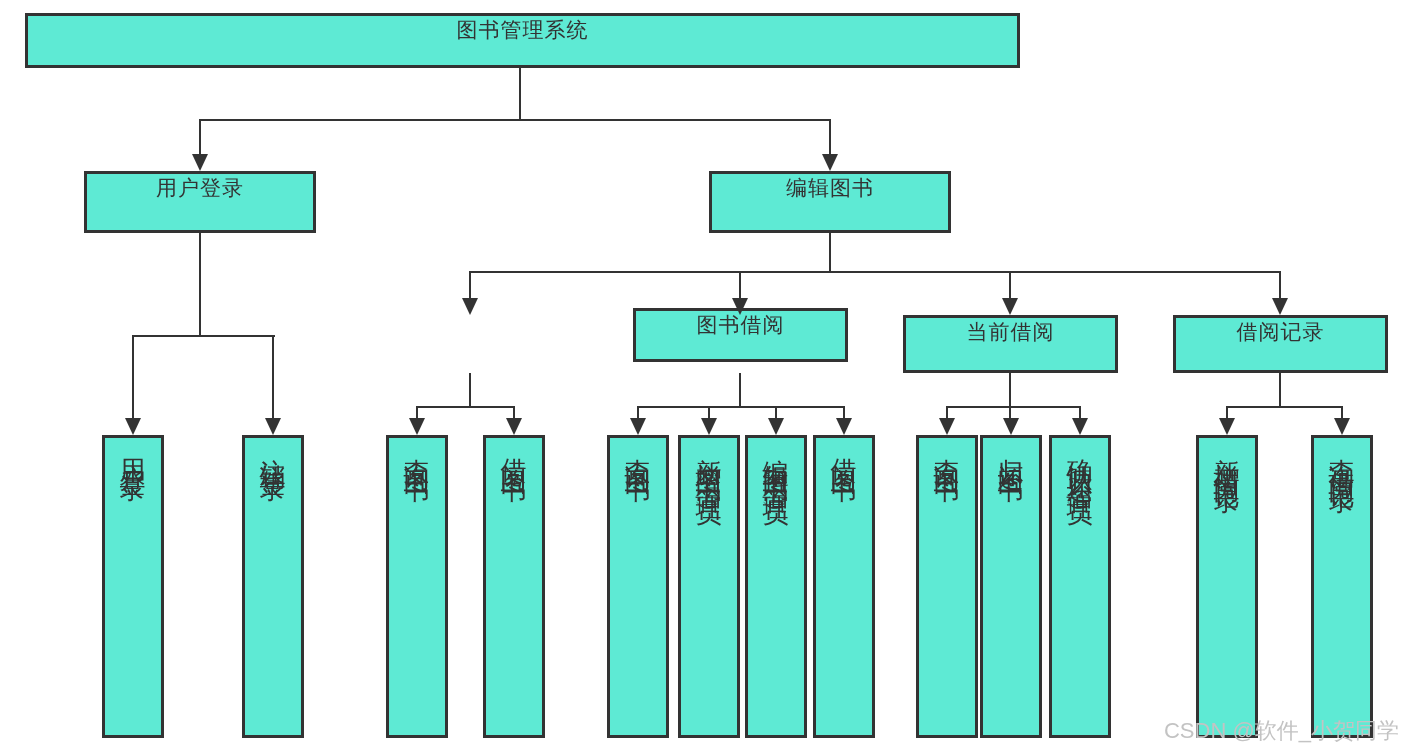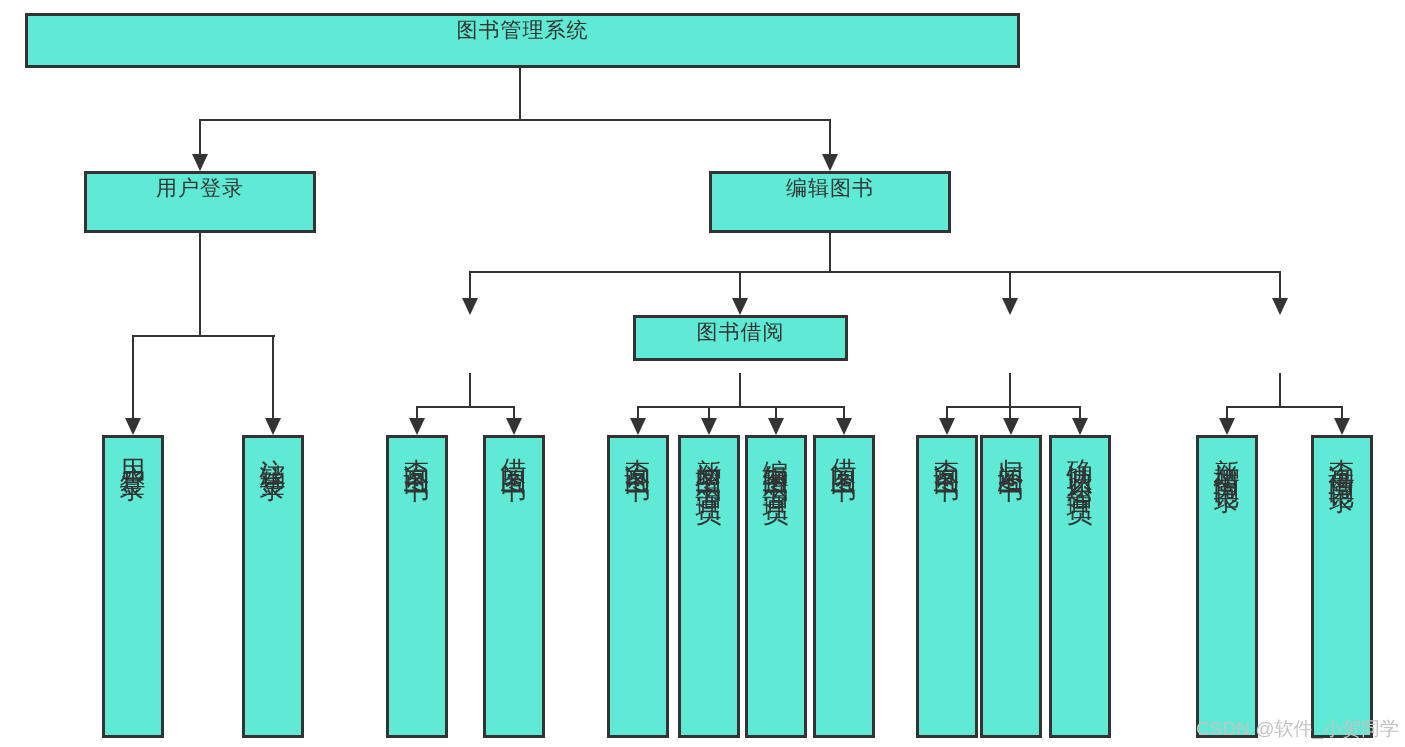--- a/index.html
+++ b/index.html
@@ -7,40 +7,46 @@
   #canvas{position:relative;width:1405px;height:747px;background:#ffffff;overflow:hidden;
           font-family:"Liberation Sans",sans-serif;}
   .bx{position:absolute;border:3px solid #333333;background:#5eead4;box-sizing:border-box;
       display:flex;align-items:flex-start;justify-content:center;}
   .bx span{color:#333333;}
   .bx.h span{font-size:21px;letter-spacing:1px;white-space:nowrap;}
   .bx.v span{writing-mode:vertical-rl;text-orientation:mixed;font-size:26px;letter-spacing:6px;line-height:1;}
   .ln{position:absolute;background:#333333;}
   .ar{position:absolute;width:0;height:0;border-left:8px solid transparent;
       border-right:8px solid transparent;border-top:17px solid #333333;}
-  .wm{position:absolute;color:#c3c3c3;font-size:19px;white-space:nowrap;z-index:10;}
+  .wm{position:absolute;color:#c3c3c3;font-size:22px;white-space:nowrap;z-index:10;}
 </style>
 </head>
 <body>
 
 <div id="canvas">
 
   <div class="bx h" style="left:25px;top:13px;width:995px;height:55px">
     <span>图书管理系统</span>
   </div>
 
   <div class="bx h" style="left:84px;top:171px;width:232px;height:62px">
     <span>用户登录</span>
   </div>
   <div class="bx h" style="left:709px;top:171px;width:242px;height:62px">
     <span>编辑图书</span>
   </div>
 
-  <div class="bx h" style="left:633px;top:315px;width:215px;height:46px">
+  <div class="bx h" style="left:633px;top:308px;width:215px;height:54px">
     <span>图书借阅</span>
+  </div>
+  <div class="bx h" style="left:903px;top:315px;width:215px;height:58px">
+    <span>当前借阅</span>
+  </div>
+  <div class="bx h" style="left:1173px;top:315px;width:215px;height:58px">
+    <span>借阅记录</span>
   </div>
 
   <div class="bx v" style="left:102px;top:435px;width:62px;height:303px">
     <span>用户登录</span>
   </div>
   <div class="bx v" style="left:242px;top:435px;width:62px;height:303px">
     <span>注销登录</span>
   </div>
 
   <div class="bx v" style="left:386px;top:435px;width:62px;height:303px">

